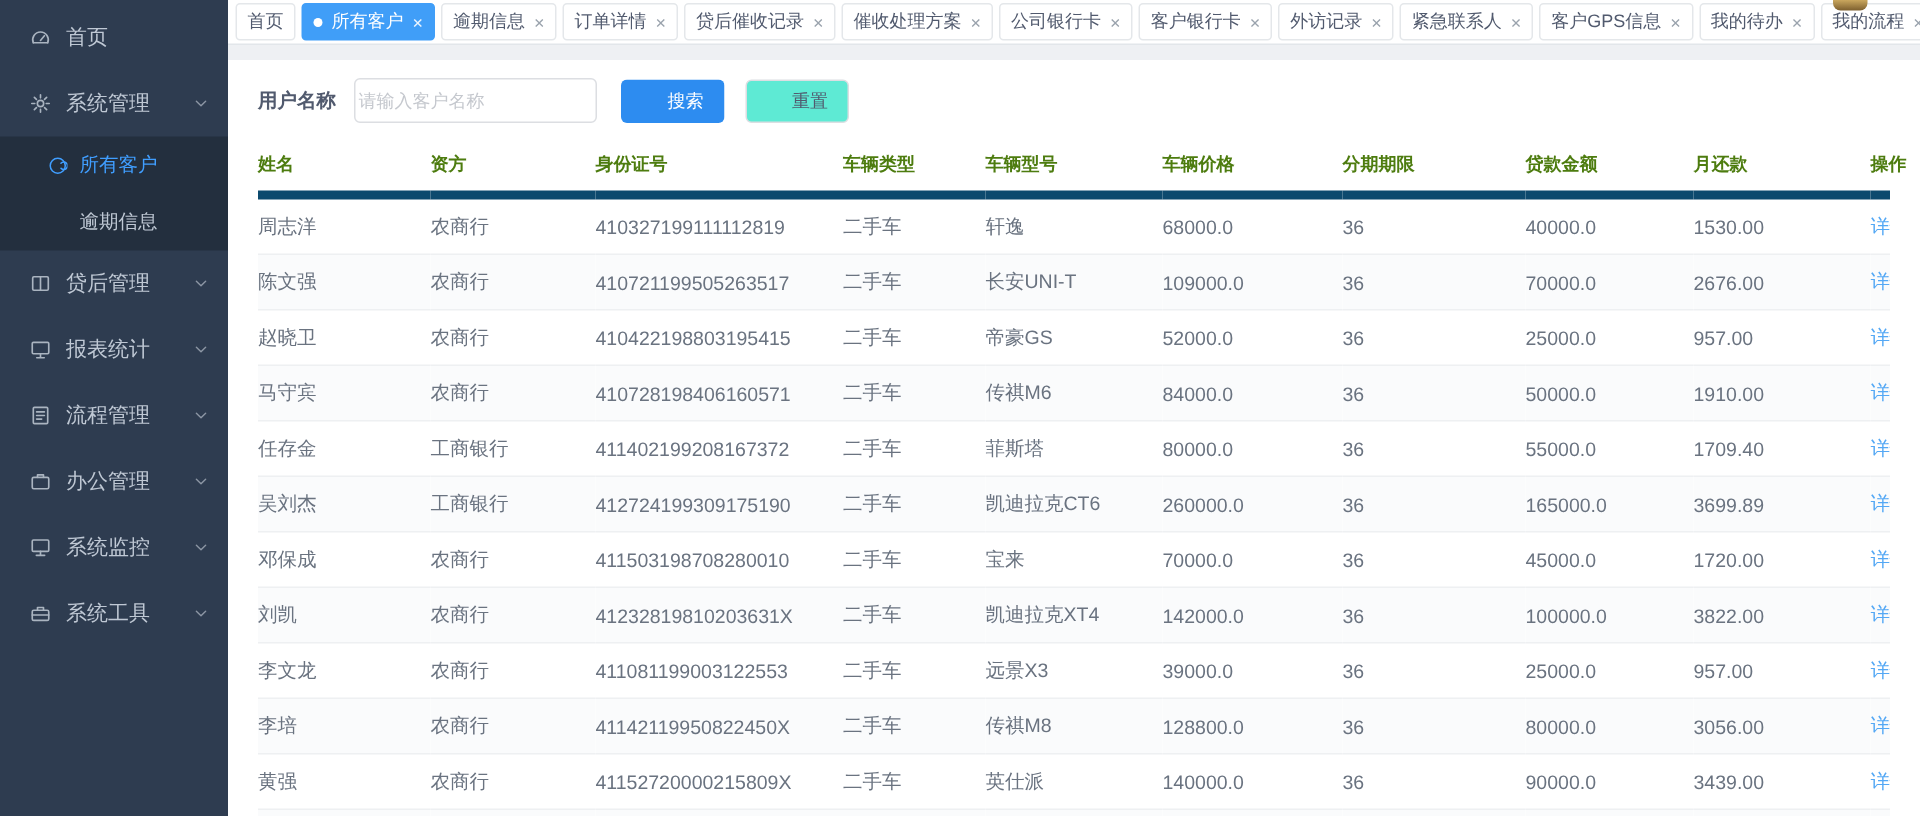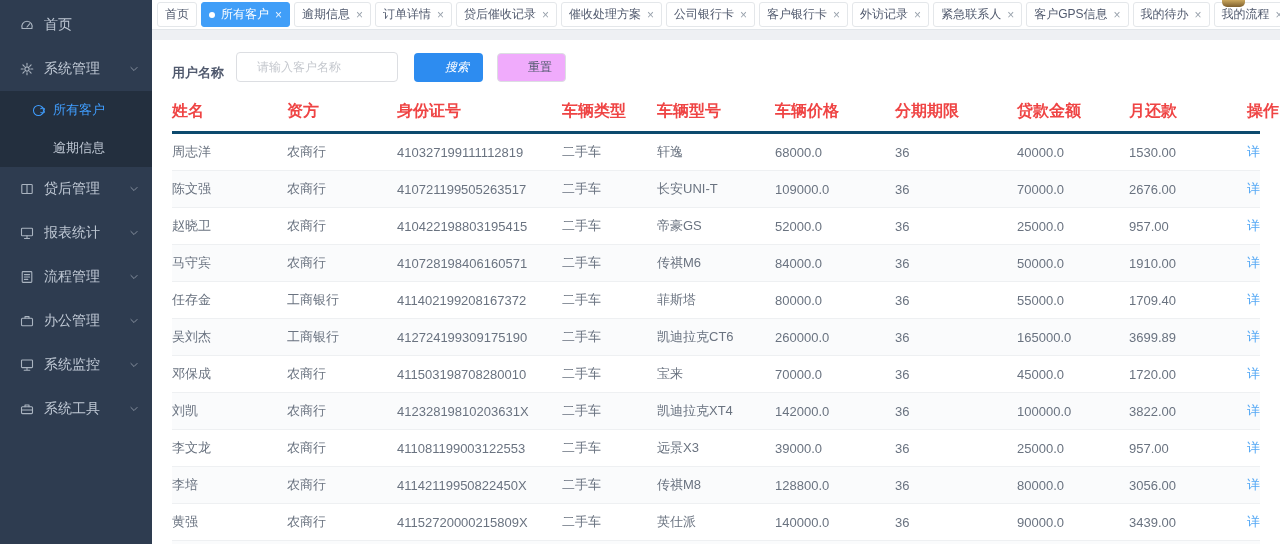--- a/index.html
+++ b/index.html
@@ -42,40 +42,40 @@
     border:1px solid #e4e7ea; border-radius:3px; background:#fff;
     font-size:12px; color:#515a6e; white-space:nowrap; cursor:pointer; flex:0 0 auto;
   }
   .tab .close{margin-left:6px; color:#9aa3ad; font-size:12px; line-height:1; cursor:pointer;}
   .tab.active{background:#409ef8; border-color:#409ef8; color:#fff;}
   .tab.active .close{color:#eaf4ff;}
   .tab .dot{width:6px; height:6px; border-radius:50%; background:#fff; margin-right:6px;}
   .gapstrip{height:10px; background:#eef0f3; flex:0 0 10px;}
   .content{flex:1; background:#fff; padding:8px 20px 0 20px; overflow:hidden;}
   
-  .search-row{display:flex; align-items:flex-end; height:30px; margin-top:4px;}
+  .search-row{display:flex; align-items:center; height:30px; margin-top:4px;}
   .search-label{font-size:13px; font-weight:bold; color:#515a6e; margin-right:12px;}
   .search-input{
     width:162px; height:30px; border:1px solid #dcdee2; border-radius:4px;
-    padding:0 20px; font-size:12px; color:#515a6e; outline:none;
+    padding:0 2px; font-size:12px; color:#515a6e; outline:none;
     font-family:"Liberation Sans","DejaVu Sans",sans-serif;
   }
   .search-input::placeholder{color:#c5c8ce;}
   .btn{
     height:29px; border-radius:4px; display:inline-flex; align-items:center;
     padding:0 13px; font-size:12px; cursor:pointer; border:1px solid transparent;
   }
   .btn .icon{width:12px; height:12px; margin-right:5px;}
-  .btn-search{background:var(--btn-blue); color:#fff; margin-left:16px;font-style:italic;}
-  .btn-reset{background:#f0abfc; color:#515a6e; border-color:#dcdee2; margin-left:14px;}
+  .btn-search{background:var(--btn-blue); color:#fff; margin-left:16px;}
+  .btn-reset{background:#5eead4; color:#515a6e; border-color:#dcdee2; margin-left:14px;}
   
   table{width:100%; border-collapse:collapse; table-layout:fixed; margin-top:10px;}
   th{
-    font-size:16px; color:#ef4444; font-weight:bold; text-align:left;
-    padding:9px 0; border-bottom:3px solid #0c4a6e; background:#fff; white-space:nowrap;
+    font-size:12px; color:#4d7c0f; font-weight:bold; text-align:left;
+    padding:9px 0; border-bottom:6px solid #0c4a6e; background:#fff; white-space:nowrap;
   }
   td{
     font-size:13px; color:#6a7380; text-align:left; padding:9px 0;
     border-bottom:1px solid #eef0f2; white-space:nowrap; overflow:hidden;
   }
   tbody tr:nth-child(even) td{background:#fafbfc;}
   th.col-action, td.col-action{text-align:left;}
   a.detail{color:var(--link); text-decoration:none; font-size:13px; cursor:pointer;}
   
   .artifact{

